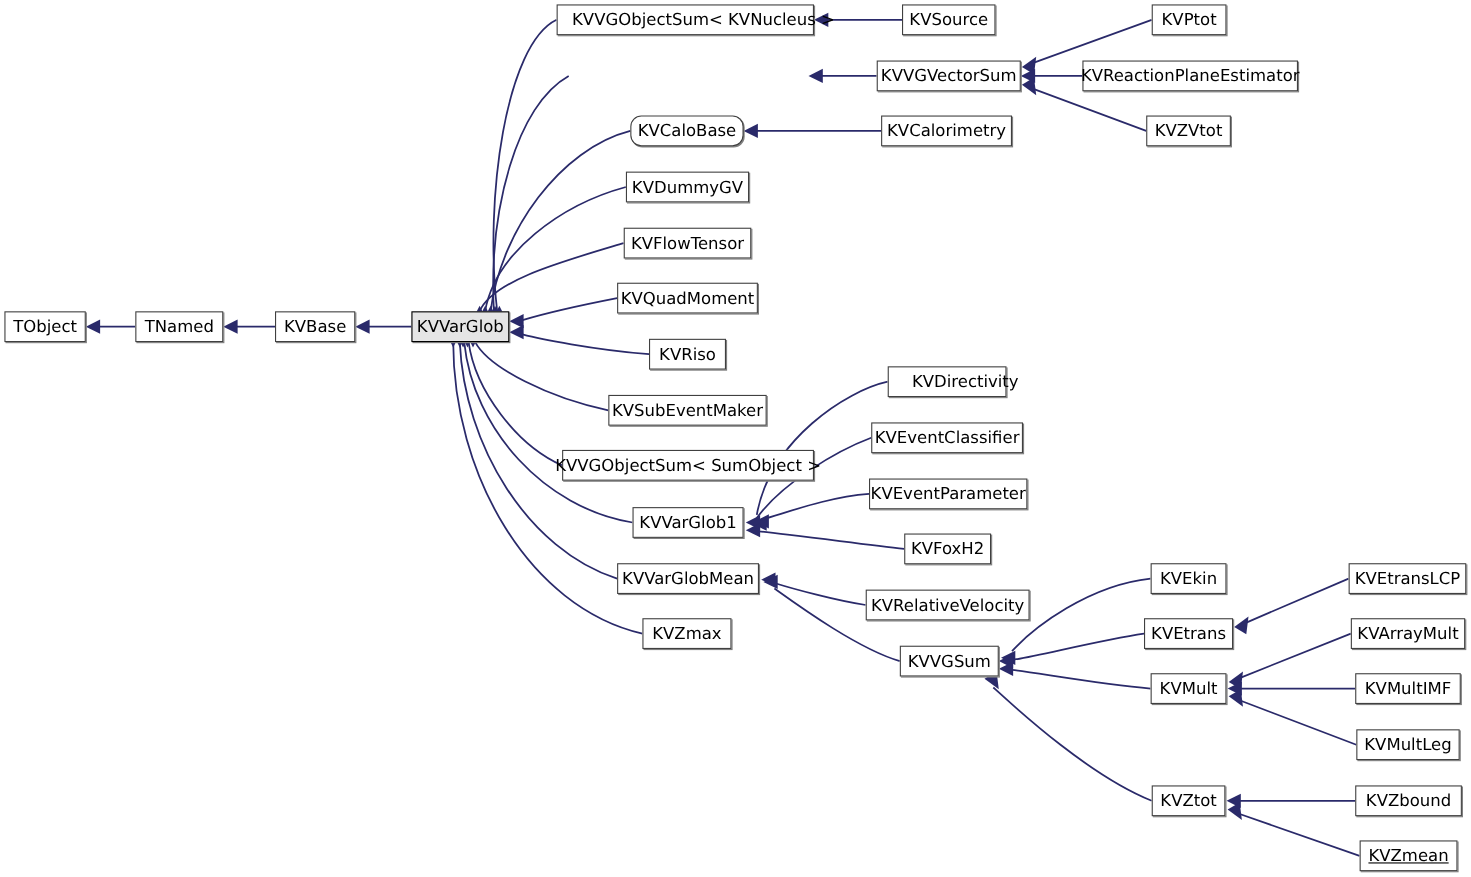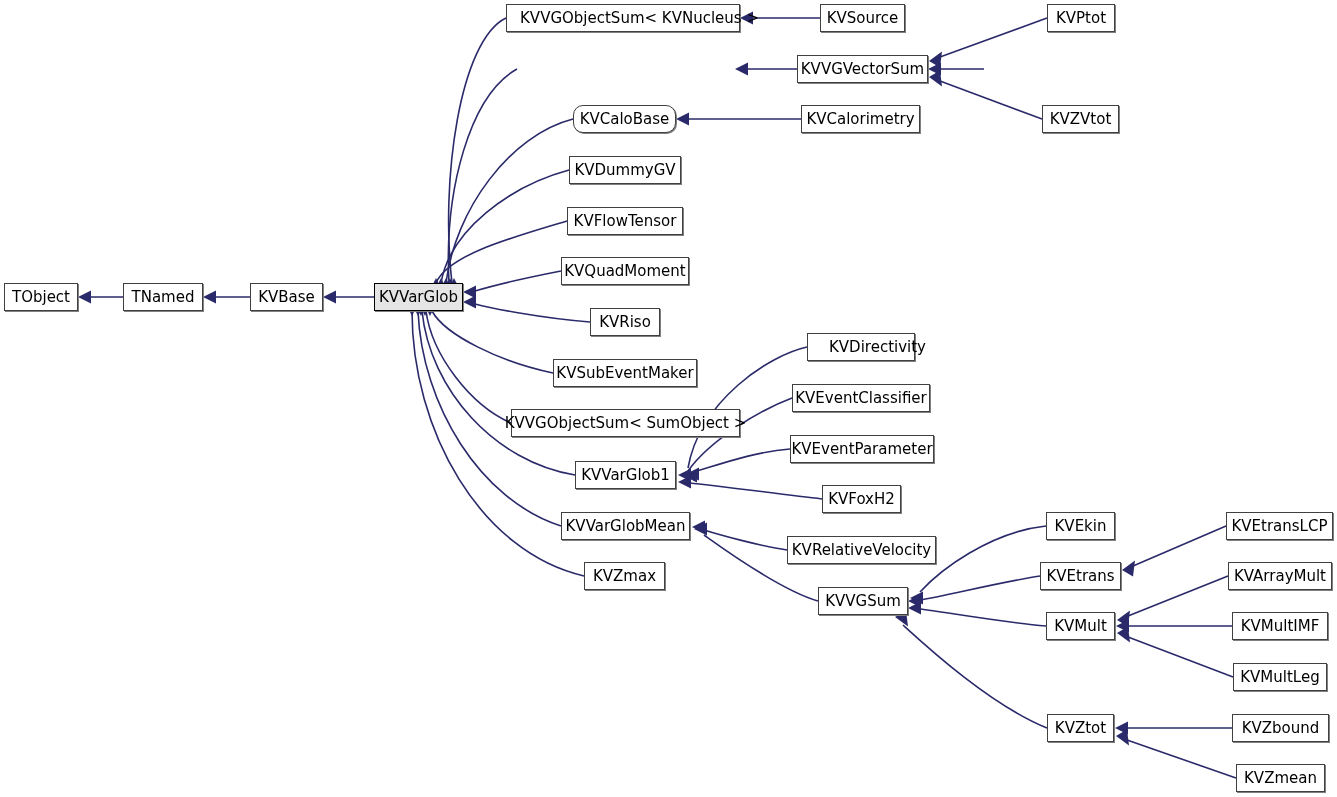--- a/index.html
+++ b/index.html
@@ -141,20 +141,23 @@
     </div>
     <div class="node" style="left: 820px; top: 4px; width: 85px; height: 28px;">
       <span>KVSource</span>
     </div>
     <div class="node" style="left: 1047px; top: 4px; width: 68px; height: 28px;">
       <span>KVPtot</span>
     </div>
     <div class="node" style="left: 797px; top: 55px; width: 131px; height: 28px;">
       <span>KVVGVectorSum</span>
     </div>
+    <div class="node" style="left: 984px; top: 55px; width: 196px; height: 28px;">
+      <span>KVReactionPlaneEstimator</span>
+    </div>
     <div class="node" style="left: 573px; top: 105px; width: 103px; height: 28px; border-radius: 10px;">
       <span>KVCaloBase</span>
     </div>
     <div class="node" style="left: 801px; top: 105px; width: 119px; height: 28px;">
       <span>KVCalorimetry</span>
     </div>
     <div class="node" style="left: 1042px; top: 105px; width: 77px; height: 28px;">
       <span>KVZVtot</span>
     </div>
     <div class="node" style="left: 569px; top: 156px; width: 112px; height: 28px;">
@@ -222,16 +225,16 @@
     </div>
     <div class="node" style="left: 1232px; top: 612px; width: 96px; height: 28px;">
       <span>KVMultIMF</span>
     </div>
     <div class="node" style="left: 1233px; top: 663px; width: 94px; height: 28px;">
       <span>KVMultLeg</span>
     </div>
     <div class="node" style="left: 1232px; top: 714px; width: 97px; height: 28px;">
       <span>KVZbound</span>
     </div>
-    <div class="node" style="left: 1236px; top: 764px; width: 89px; height: 28px;">
+    <div class="node" style="left: 1236px; top: 764px; width: 89px; height: 28px; text-decoration: underline;">
       <span>KVZmean</span>
     </div>
   </div>
 
 </body></html>

